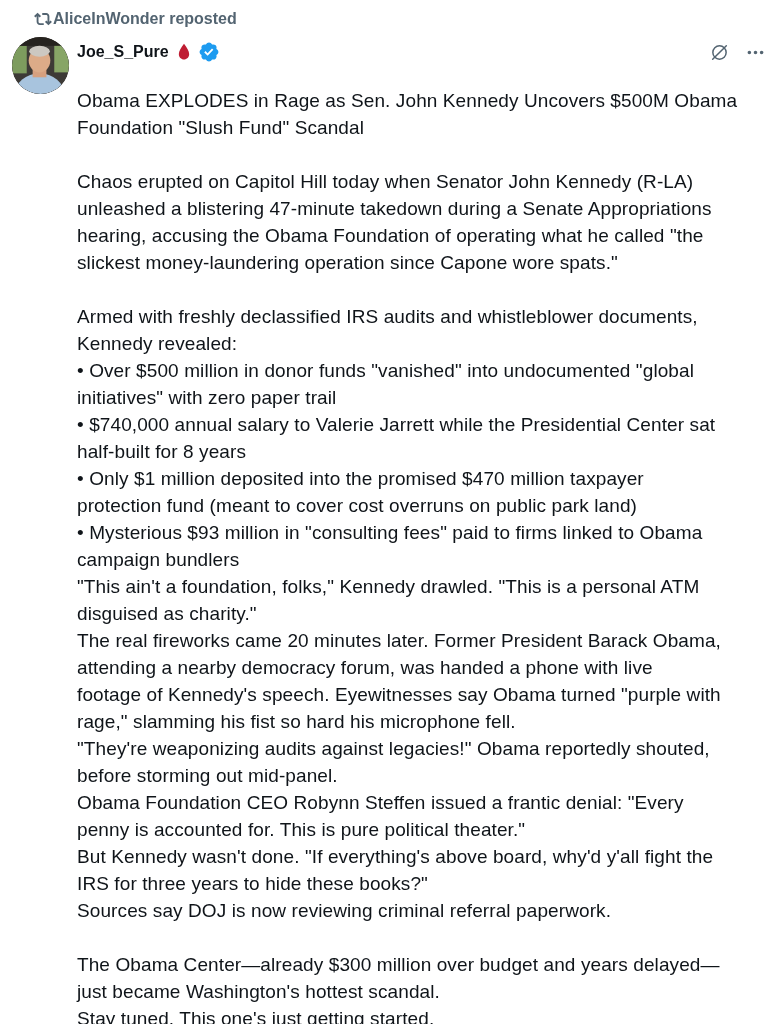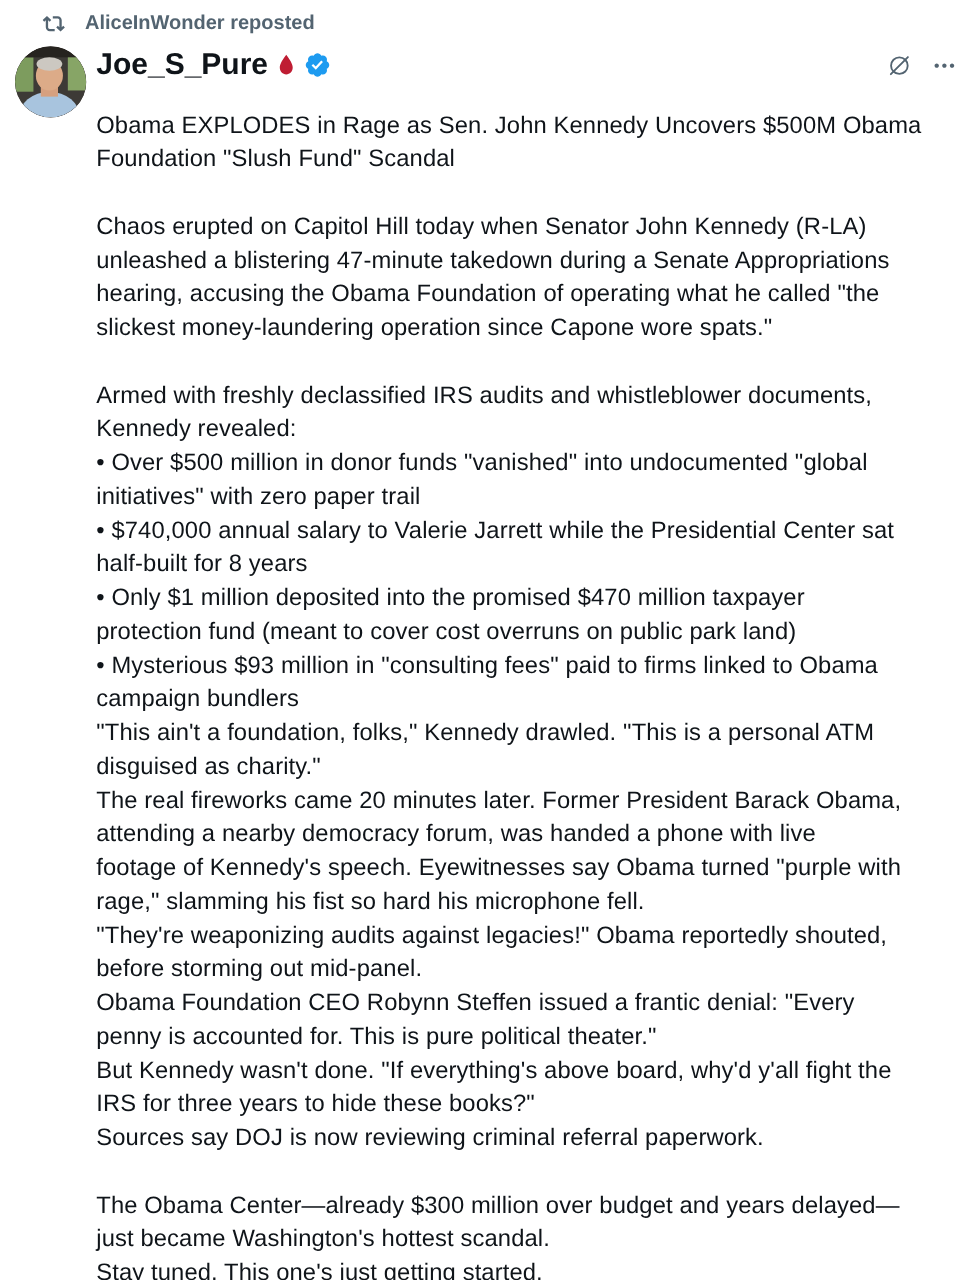--- a/index.html
+++ b/index.html
@@ -15,21 +15,21 @@
   }
   .tweet-container {
     padding: 8px 14px 0 12px;
     box-sizing: border-box;
     width: 780px;
   }
   
   .repost-row {
     display: flex;
     align-items: center;
-    gap: 16px;
+    gap: 1px;
     padding-left: 22px;
     color: #536471;
     font-size: 16px;
     font-weight: 700;
     height: 22px;
   }
   .repost-row svg { width: 18px; height: 18px; flex: none; }
   .repost-label { cursor: pointer; }
   
   .main-row { display: flex; margin-top: 7px; }
@@ -40,21 +40,21 @@
     flex: none;
     cursor: pointer;
     background: #3d3a36;
   }
   .avatar svg { display: block; width: 57px; height: 57px; }
   .content-col { flex: 1; min-width: 0; margin-left: 8px; }
   
   .header-row {
     display: flex;
     align-items: center;
-    font-size: 24px;
+    font-size: 16px;
     height: 28px;
     margin-top: 1px;
   }
   .display-name {
     font-weight: 700;
     color: #0f1419;
     cursor: pointer;
     white-space: nowrap;
   }
   .name-emoji { display: inline-flex; margin-left: 5px; }

